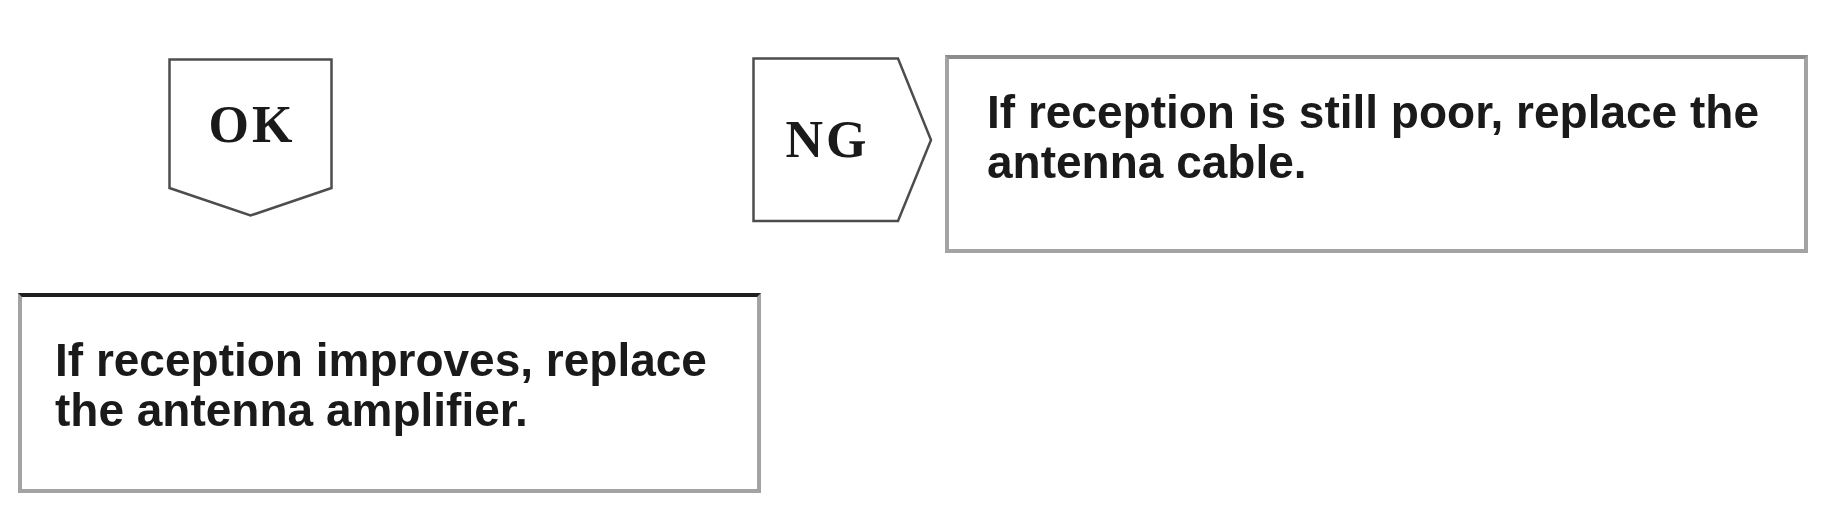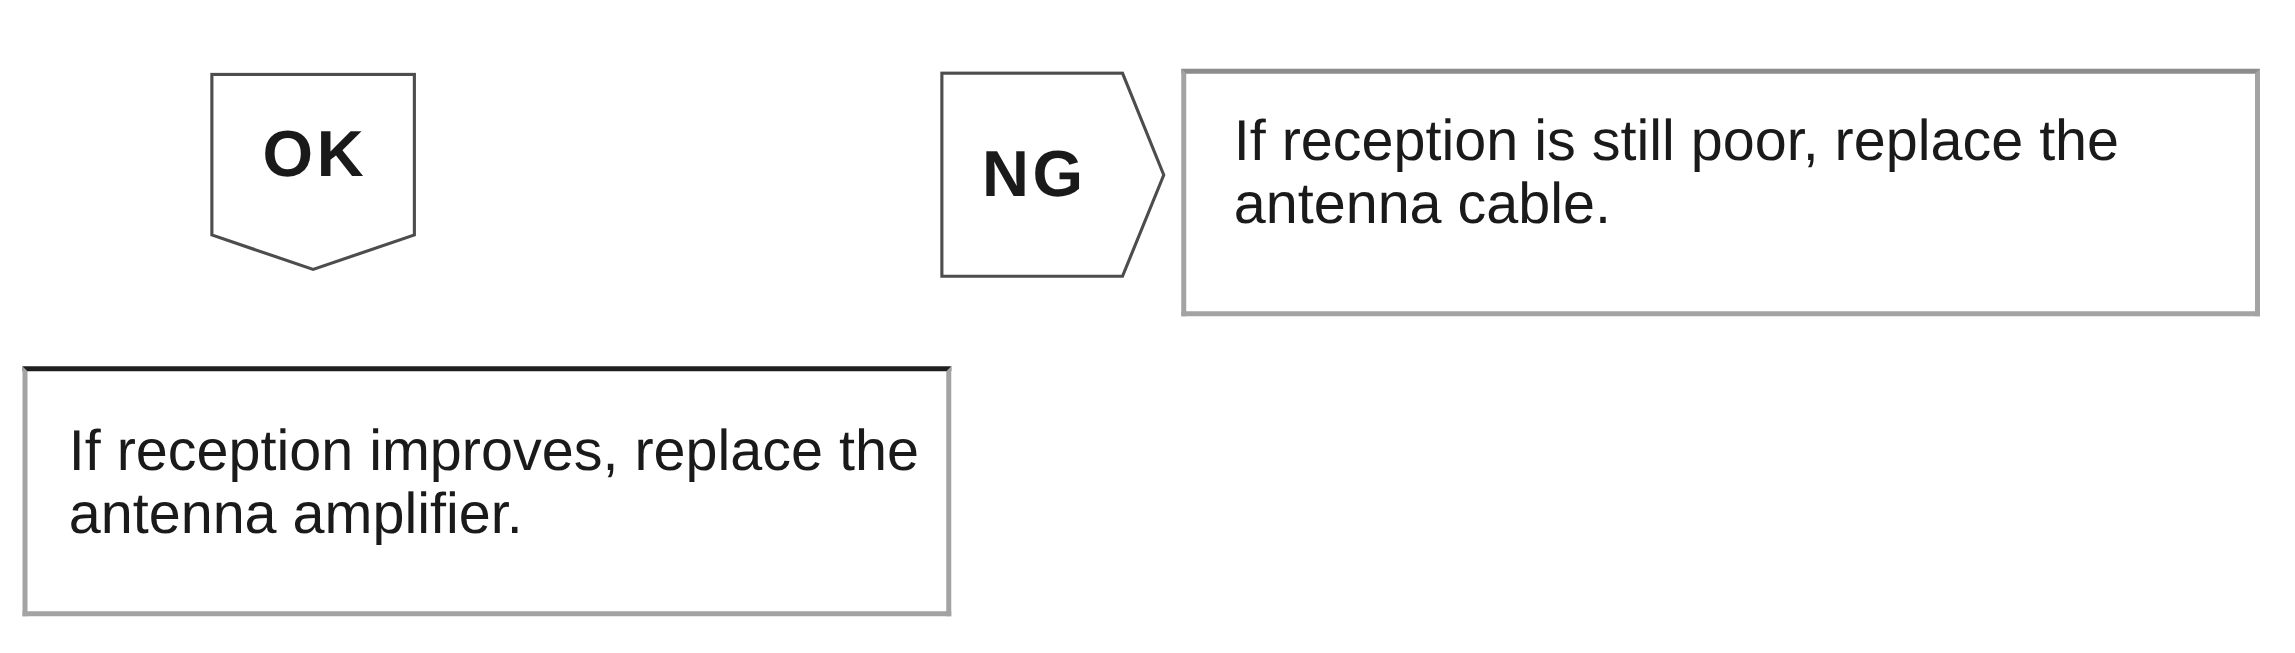--- a/index.html
+++ b/index.html
@@ -23,28 +23,29 @@
   .shape-label {
     position: absolute;
     display: flex;
     align-items: center;
     justify-content: center;
     font-size: 52px;
     font-weight: bold;
     letter-spacing: 3px;
     text-indent: 3px;
     color: #1a1a1a;
+    font-family: Liberation Serif, serif;
   }
   .instruction-box {
     position: absolute;
     box-sizing: border-box;
     background: #ffffff;
     border: 4px solid #a3a3a3;
     font-size: 46px;
-    font-weight: normal;
+    font-weight: bold;
     line-height: 50px;
     letter-spacing: 0px;
     color: #1a1a1a;
   }
   #ng-instruction-box {
     left: 945px;
     top: 55px;
     width: 863px;
     height: 198px;
     border-top-color: #8c8c8c;

